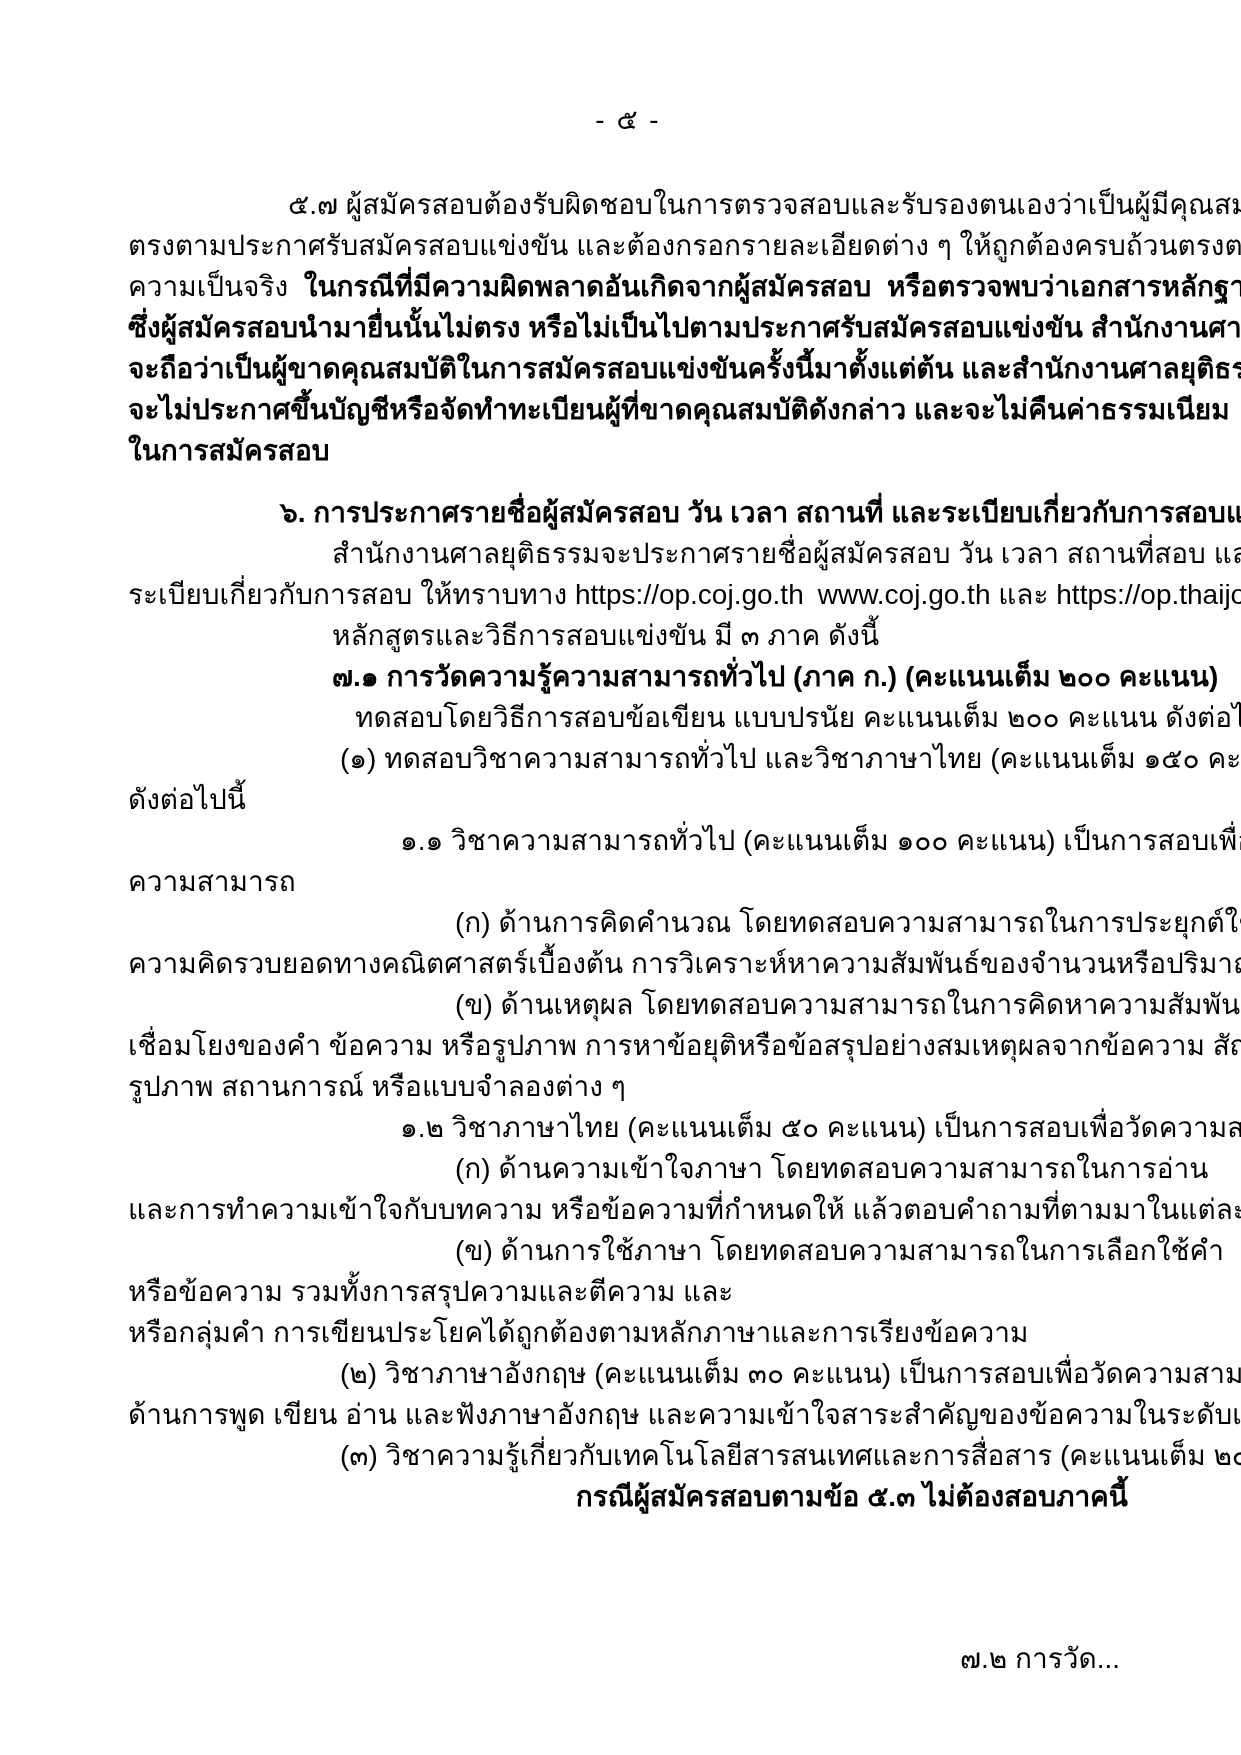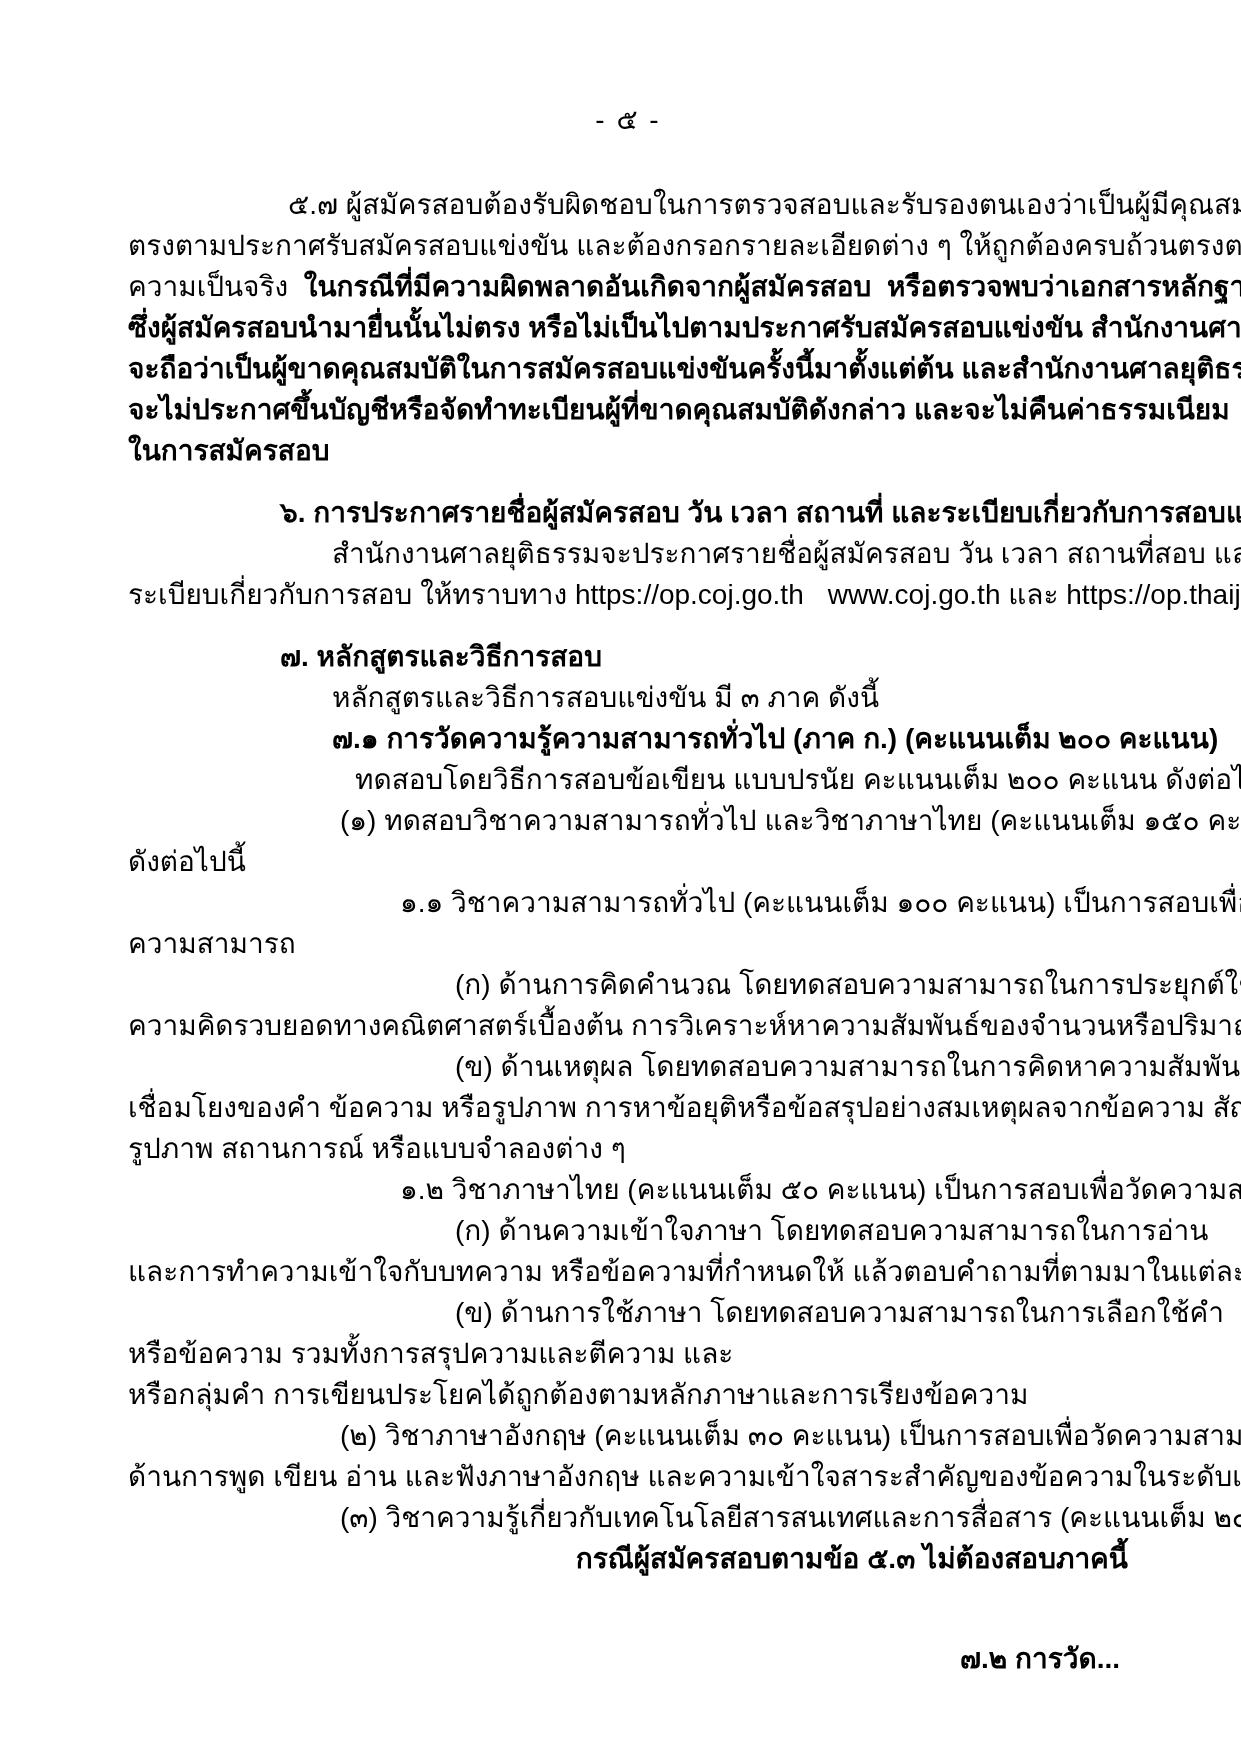--- a/index.html
+++ b/index.html
@@ -33,26 +33,26 @@
   .b   { font-weight:bold; }
   .center { text-align:right; white-space:normal; }
   .gap { margin-top:21px; }
   .ind-1 { margin-left:160px; }  
   .ind-h { margin-left:152px; }  
   .ind-2 { margin-left:204px; }  
   .ind-3 { margin-left:227px; }  
   .ind-4 { margin-left:212px; }  
   .ind-5 { margin-left:272px; }  
   .ind-6 { margin-left:327px; }  
-  .sp    { margin-left:24px; }
+  .sp    { margin-left:14px; }
   .footer-mark {
     position:absolute;
     right:121px; top:1636px;
     font-size:28px;
-    font-weight:bold;
+    font-weight:normal;
     white-space:pre;
   }
 </style>
 </head>
 <body>
 
 <div class="page">
   <div class="content">
 
     <div class="page-number">- ๕ -</div>
@@ -62,21 +62,20 @@
     <div class="line"><span>ความเป็นจริง  </span><span class="b">ในกรณีที่มีความผิดพลาดอันเกิดจากผู้สมัครสอบ  หรือตรวจพบว่าเอกสารหลักฐาน</span></div>
     <div class="line b">ซึ่งผู้สมัครสอบนำมายื่นนั้นไม่ตรง หรือไม่เป็นไปตามประกาศรับสมัครสอบแข่งขัน สำนักงานศาลยุติธรรม</div>
     <div class="line b">จะถือว่าเป็นผู้ขาดคุณสมบัติในการสมัครสอบแข่งขันครั้งนี้มาตั้งแต่ต้น และสำนักงานศาลยุติธรรม</div>
     <div class="line b">จะไม่ประกาศขึ้นบัญชีหรือจัดทำทะเบียนผู้ที่ขาดคุณสมบัติดังกล่าว และจะไม่คืนค่าธรรมเนียม</div>
     <div class="line b">ในการสมัครสอบ</div>
 
     <div class="line b ind-h gap">๖. การประกาศรายชื่อผู้สมัครสอบ วัน เวลา สถานที่ และระเบียบเกี่ยวกับการสอบแข่งขัน</div>
     <div class="line ind-2">สำนักงานศาลยุติธรรมจะประกาศรายชื่อผู้สมัครสอบ วัน เวลา สถานที่สอบ และ</div>
     <div class="line"><span>ระเบียบเกี่ยวกับการสอบ ให้ทราบทาง </span><span>https://op.coj.go.th</span><span class="sp">www.coj.go.th</span><span> และ </span><span>https://op.thaijobjob.com</span></div>
 
-    <div class="line b ind-h gap">๗. หลักสูตรและวิธีการสอบ</div>
     <div class="line ind-2">หลักสูตรและวิธีการสอบแข่งขัน มี ๓ ภาค ดังนี้</div>
     <div class="line b ind-2">๗.๑ การวัดความรู้ความสามารถทั่วไป (ภาค ก.) (คะแนนเต็ม ๒๐๐ คะแนน)</div>
     <div class="line ind-3">ทดสอบโดยวิธีการสอบข้อเขียน แบบปรนัย คะแนนเต็ม ๒๐๐ คะแนน ดังต่อไปนี้</div>
     <div class="line ind-4">(๑) ทดสอบวิชาความสามารถทั่วไป และวิชาภาษาไทย (คะแนนเต็ม ๑๕๐ คะแนน)</div>
     <div class="line">ดังต่อไปนี้</div>
     <div class="line ind-5">๑.๑ วิชาความสามารถทั่วไป (คะแนนเต็ม ๑๐๐ คะแนน) เป็นการสอบเพื่อวัด</div>
     <div class="line">ความสามารถ</div>
     <div class="line ind-6">(ก) ด้านการคิดคำนวณ โดยทดสอบความสามารถในการประยุกต์ใช้</div>
     <div class="line">ความคิดรวบยอดทางคณิตศาสตร์เบื้องต้น การวิเคราะห์หาความสัมพันธ์ของจำนวนหรือปริมาณ การแก้ปัญหา</div>
     <div class="line ind-6">(ข) ด้านเหตุผล โดยทดสอบความสามารถในการคิดหาความสัมพันธ์</div>

